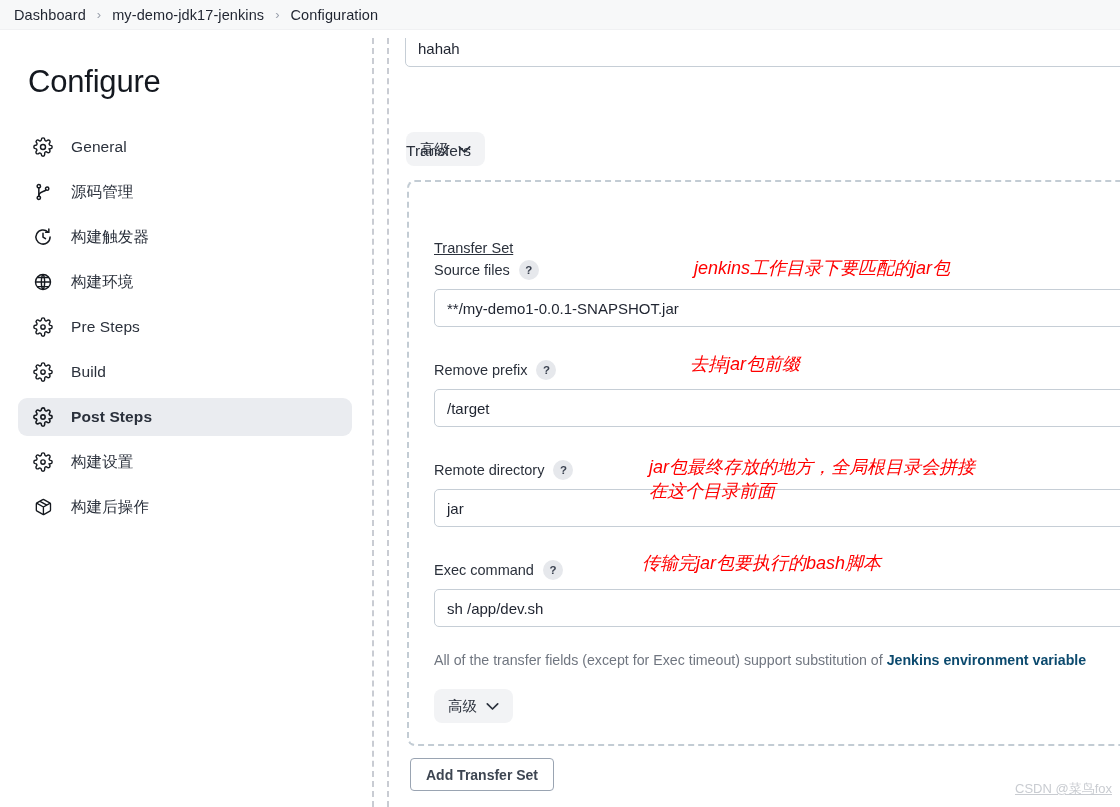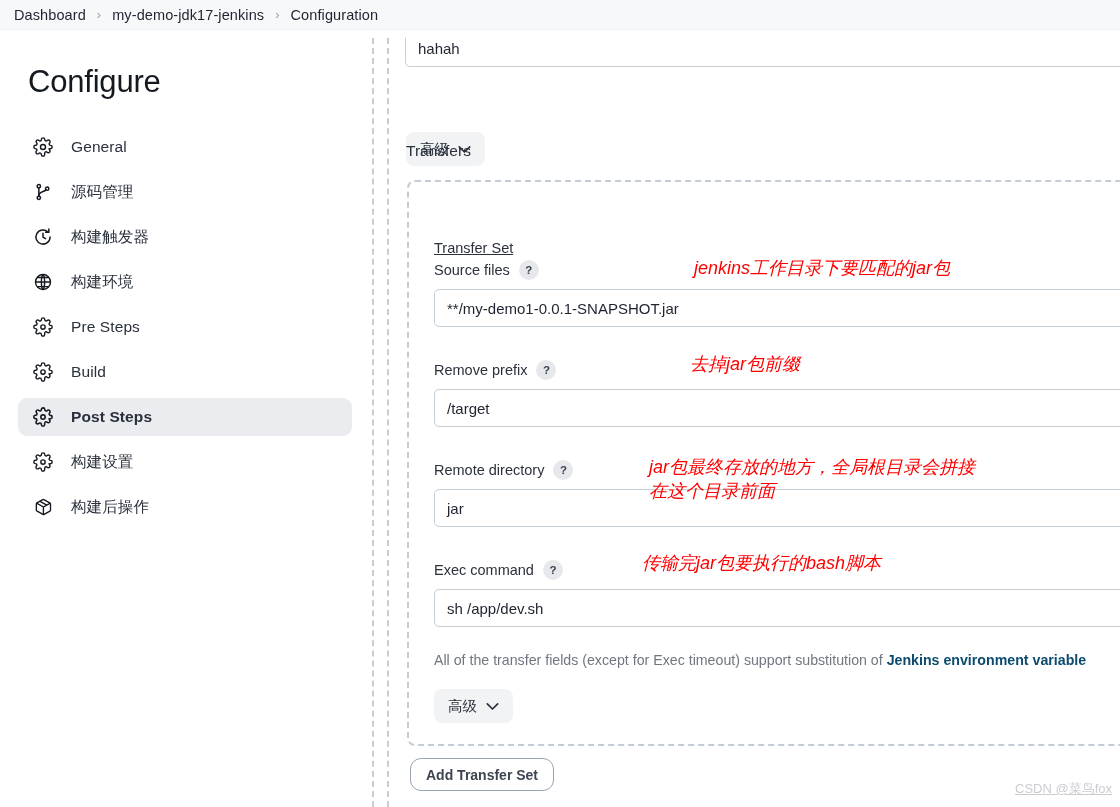--- a/index.html
+++ b/index.html
@@ -209,21 +209,21 @@
     top: 507px; left: 25px;
   }
 
   .add-set-btn {
     position: absolute;
     top: 720px; left: 12px;
     height: 33px;
     padding: 0 15px;
     background: #ffffff;
     border: 1px solid #9aa4b2;
-    border-radius: 11px;
+    border-radius: 4px;
     font-size: 14px;
     font-weight: bold;
     color: #3d4551;
     cursor: pointer;
     font-family: inherit;
     display: flex;
     align-items: center;
   }
 
   

